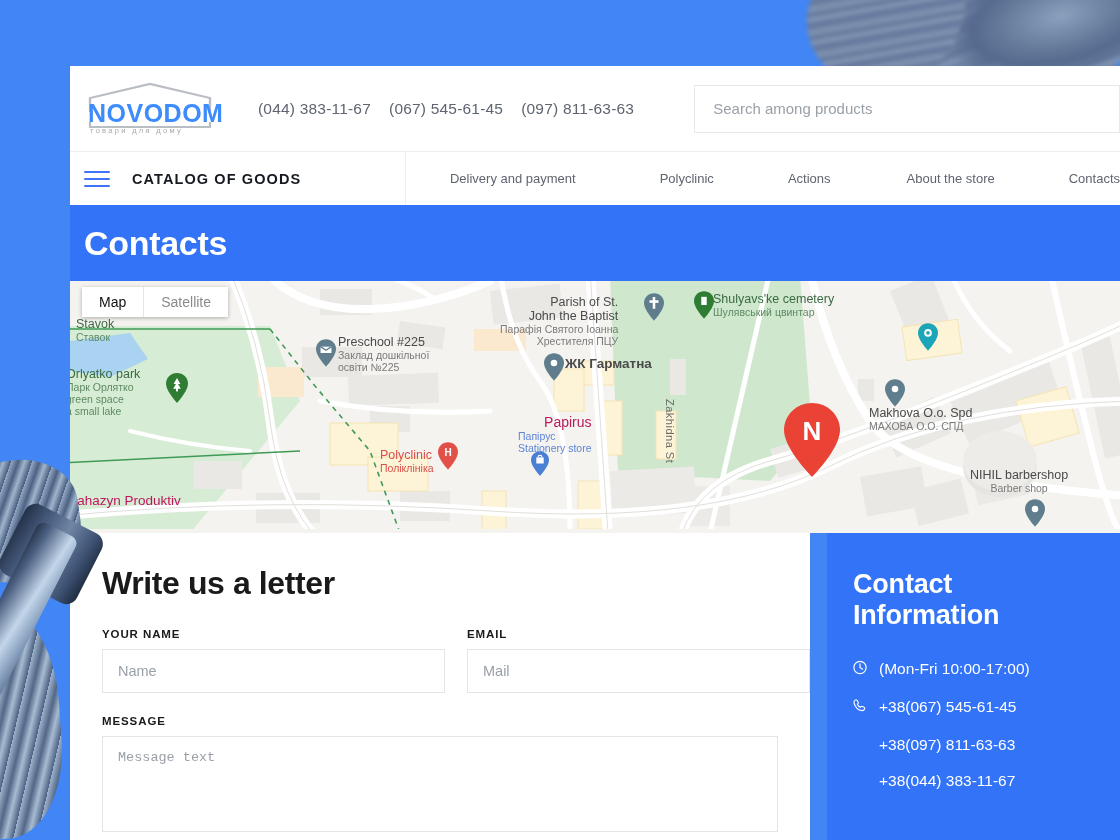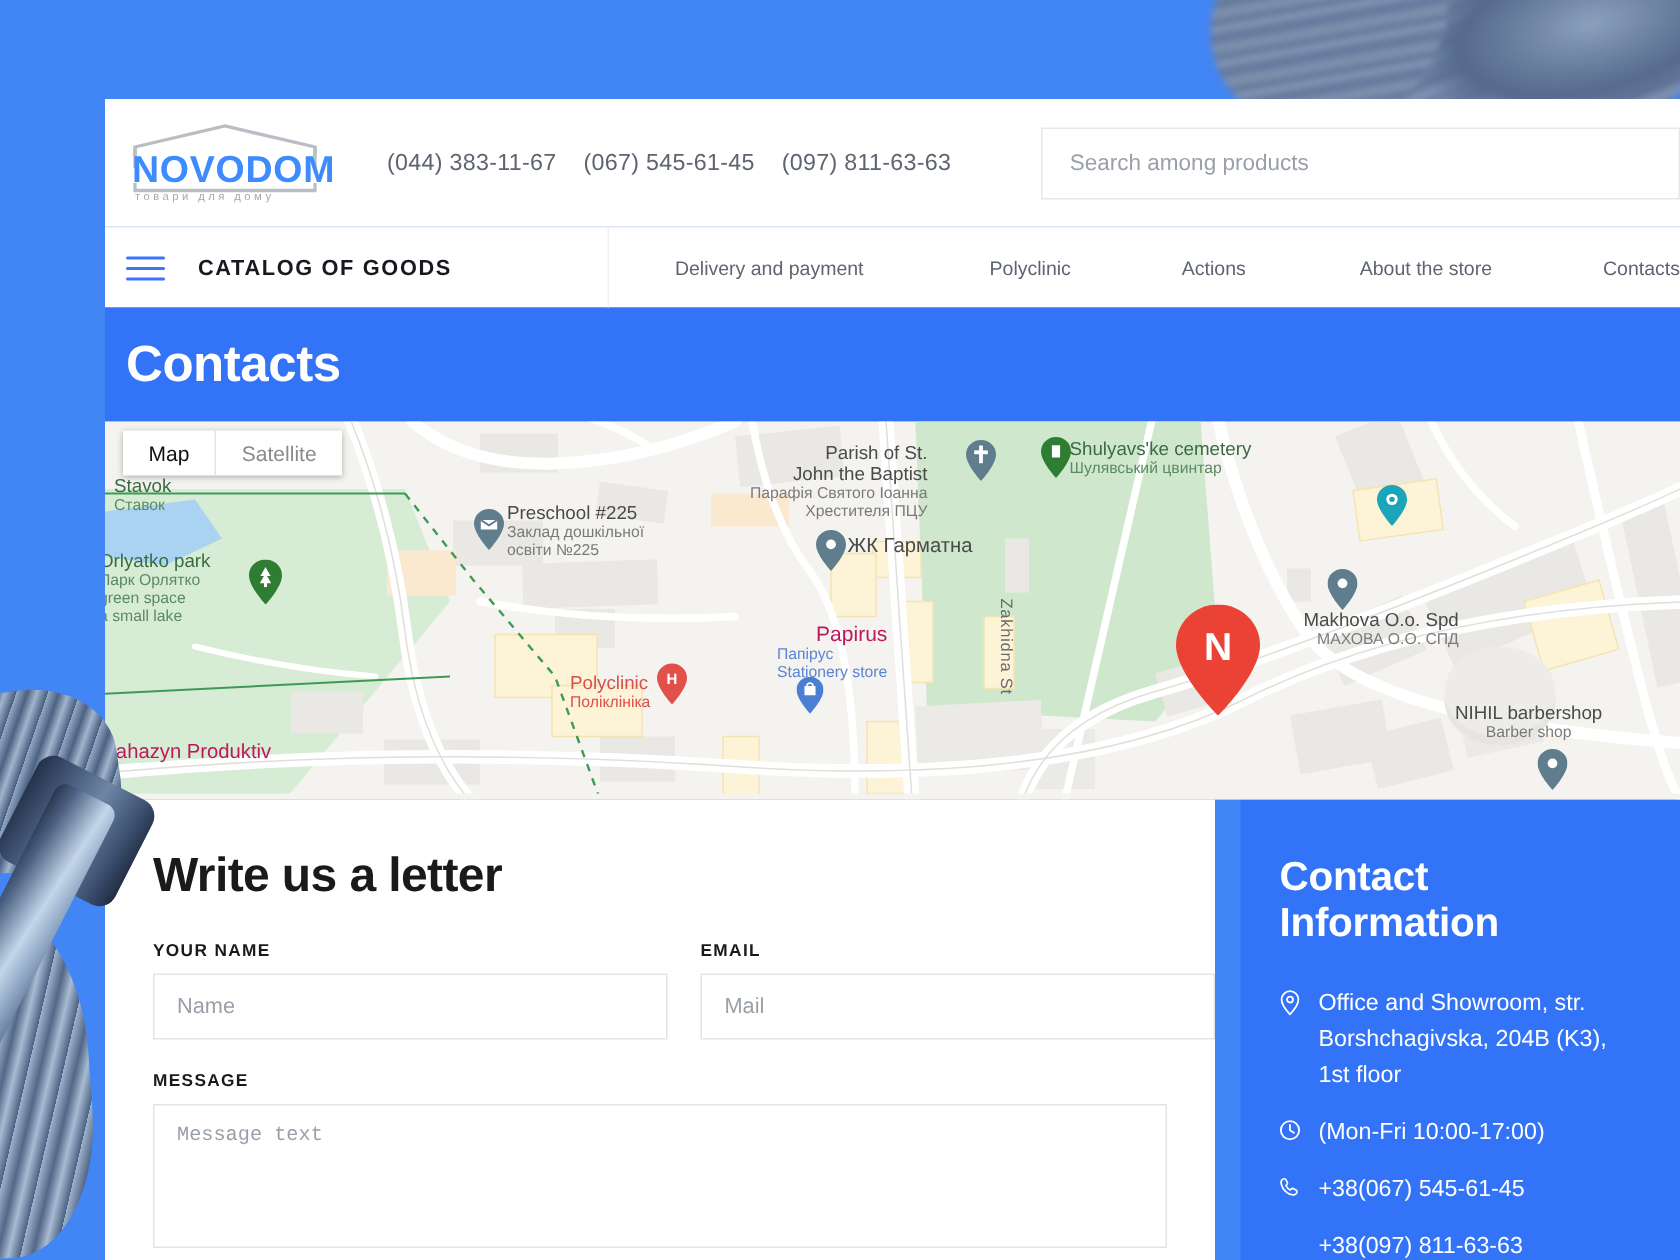--- a/index.html
+++ b/index.html
@@ -364,21 +364,21 @@
       <div class="uk">Шулявський цвинтар</div>
     </div>
 
     <div class="pin" style="left:474px; top:72px;">
       <svg width="20" height="28" viewBox="0 0 22 30">
           <path d="M11 0C5 0 0 4.6 0 10.6 0 18.3 11 30 11 30s11-11.7 11-19.4C22 4.6 17 0 11 0z" fill="#5f7d8c"></path>
           <circle cx="11" cy="10.5" r="3.6" fill="#fff"></circle>
         </svg>
     </div>
     <div class="mlabel" style="left:495px; top:75px;">
-      <div class="en" style="font-size:13.5px;">ЖК Гарматна</div>
+      <div class="en" style="font-size:13.5px;font-weight:bold;">ЖК Гарматна</div>
     </div>
 
     <div class="streetlbl" style="left:594px; top:118px;">Zakhidna St</div>
 
     <div class="mlabel b" style="left:448px; top:133px;">
       <div class="en" style="font-size:14px;">Papirus</div>
       <div class="uk">Папірус</div>
       <div class="uk">Stationery store</div>
     </div>
     <div class="pin" style="left:461px; top:170px;">
@@ -414,21 +414,21 @@
           <circle cx="11" cy="10.5" r="2" fill="#1aa5b8"></circle>
         </svg>
     </div>
 
     <div class="pin" style="left:815px; top:98px;">
       <svg width="20" height="28" viewBox="0 0 22 30">
           <path d="M11 0C5 0 0 4.6 0 10.6 0 18.3 11 30 11 30s11-11.7 11-19.4C22 4.6 17 0 11 0z" fill="#5f7d8c"></path>
           <circle cx="11" cy="10.5" r="3.6" fill="#fff"></circle>
         </svg>
     </div>
-    <div class="mlabel" style="left:799px; top:125px;text-align:right;">
+    <div class="mlabel" style="left:799px; top:125px;">
       <div class="en">Makhova O.o. Spd</div>
       <div class="uk">МАХОВА О.О. СПД</div>
     </div>
 
     <div class="mlabel" style="left:900px; top:187px;">
       <div class="en">NIHIL barbershop</div>
       <div class="uk" style="text-align:center;">Barber shop</div>
     </div>
     <div class="pin" style="left:955px; top:218px;">
       <svg width="20" height="28" viewBox="0 0 22 30">
@@ -468,29 +468,20 @@
       <div class="msg-block field">
         <label class="field-label">MESSAGE</label>
         <textarea placeholder="Message text" style=""></textarea>
       </div>
     </div>
 
     <div class="contact-col">
       <h2>Contact Information</h2>
 
       <div class="ci-list">
-        <div class="ci-row">
-          <span class="ci-ico">
-            <svg width="14" height="17" viewBox="0 0 14 17">
-                <path d="M7 .8C3.9.8 1.4 3.3 1.4 6.4c0 4 5.6 9.8 5.6 9.8s5.6-5.8 5.6-9.8C12.6 3.3 10.1.8 7 .8z" fill="none" stroke="#fff" stroke-width="1.2"></path>
-                <circle cx="7" cy="6.4" r="2" fill="none" stroke="#fff" stroke-width="1.2"></circle>
-              </svg>
-          </span>
-          <span class="ci-text">Office and Showroom, str. Borshchagivska, 204B (K3), 1st floor</span>
-        </div>
 
         <div class="ci-row">
           <span class="ci-ico">
             <svg width="14" height="15" viewBox="0 0 14 14">
                 <circle cx="7" cy="7" r="6.1" fill="none" stroke="#fff" stroke-width="1.2"></circle>
                 <path d="M7 3.4V7l2.6 1.7" fill="none" stroke="#fff" stroke-width="1.2" stroke-linecap="round"></path>
               </svg>
           </span>
           <span class="ci-text">(Mon-Fri 10:00-17:00)</span>
         </div>

